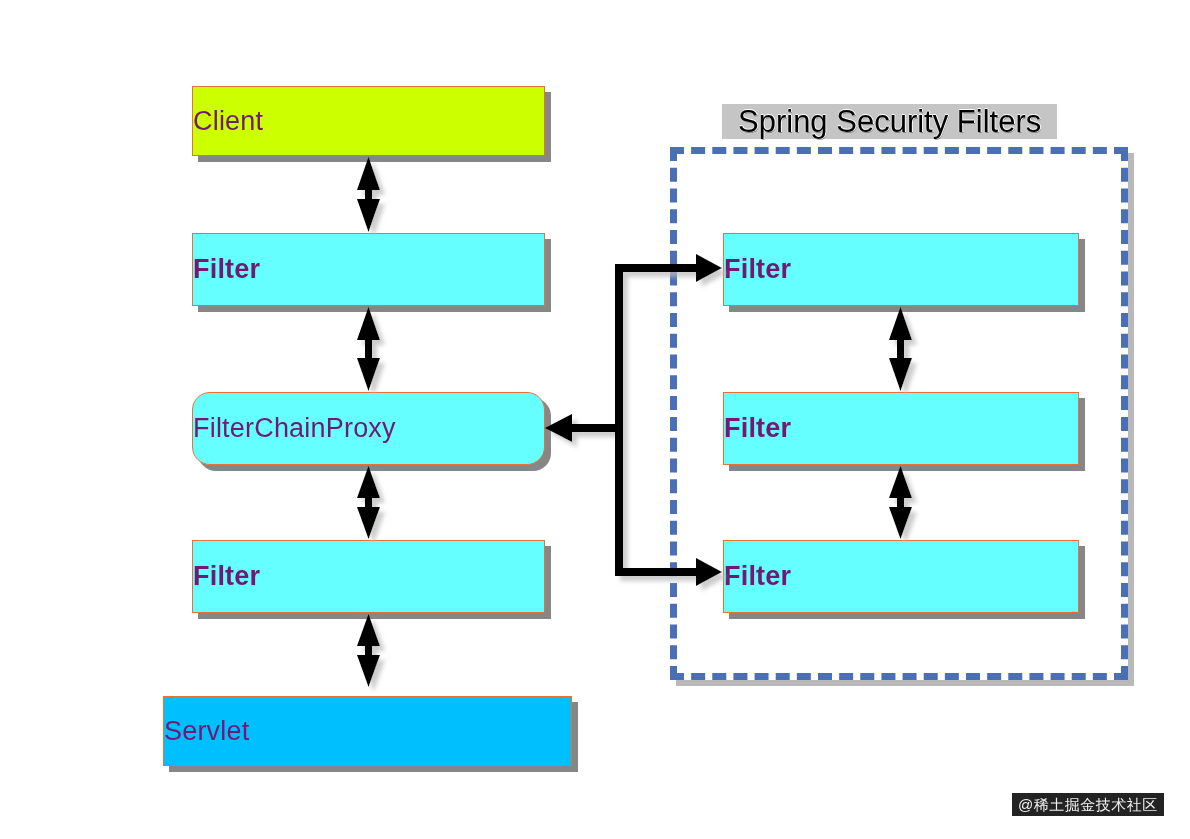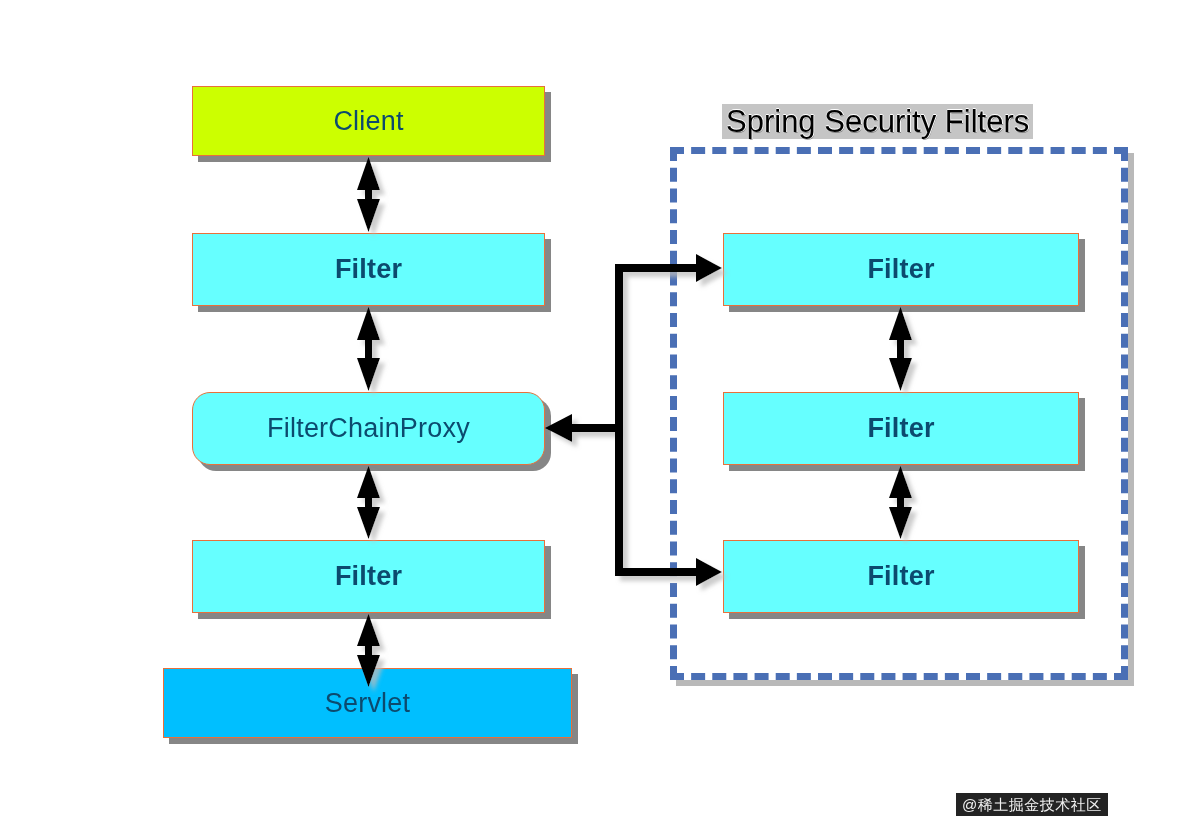--- a/index.html
+++ b/index.html
@@ -18,22 +18,21 @@
     overflow: hidden;
   }
 
   
   .node {
     position: absolute;
     box-sizing: border-box;
     border: 1px solid #e8703a;
     display: flex;
     align-items: center;
-    justify-content: center;
-    color: #0c4a6e;
+    color: #701a75;
     font-size: 27px;
     line-height: 1;
     letter-spacing: .2px;
     box-shadow: 6px 6px 0 0 rgba(128,128,128,0.95);
   }
   .node span { pointer-events: none; }
 
   .node-client   { background: #ccff00; }
   .node-filter   { background: #66ffff; font-weight: bold; }
   .node-proxy    { background: #66ffff; border-radius: 18px; }
@@ -47,21 +46,21 @@
     background: transparent;
     box-shadow: 6px 6px 0 0 rgba(128,128,128,0.55);
   }
   .group-title {
     position: absolute;
     font-size: 31px;
     line-height: 1;
     color: #000000;
     white-space: nowrap;
     background: rgba(150,150,150,0.55);
-    padding: 2px 4px;
+    padding: 2px 16px;
     text-shadow:
        1px 0 0 #ffffff,
       -1px 0 0 #d8d8d8,
        0 -1px 0 #ffffff,
        1px 1px 0 rgba(0,0,0,0.35);
   }
 
   
   .conn {
     position: absolute;
@@ -96,21 +95,21 @@
   </div>
 
   <div class="node node-proxy" style="left:192px; top:392px; width:353px; height:73px;">
     <span>FilterChainProxy</span>
   </div>
 
   <div class="node node-filter" style="left:192px; top:540px; width:353px; height:73px;">
     <span>Filter</span>
   </div>
 
-  <div class="node node-servlet" style="left:163px; top:668px; width:409px; height:70px;">
+  <div class="node node-servlet" style="left:163px; top:696px; width:409px; height:70px;">
     <span>Servlet</span>
   </div>
 
   <div class="group-frame" style="left:670px; top:147px; width:458px; height:533px;"></div>
 
   <div class="group-title" style="left:722px; top:104px;">
     <span>Spring Security Filters</span>
   </div>
 
   <div class="node node-filter" style="left:723px; top:233px; width:356px; height:73px;">
@@ -186,17 +185,17 @@
 
         <rect x="570" y="424" width="53" height="8" fill="#000000"></rect>
         <polygon points="545,428 572,414 572,442" fill="#000000"></polygon>
 
         <rect x="615" y="568" width="90" height="8" fill="#000000"></rect>
         <polygon points="722,572 696,558 696,586" fill="#000000"></polygon>
       </g>
     </svg>
   </div>
 
-  <div class="watermark" style="left:956px; top:793px;">
+  <div class="watermark" style="left:1012px; top:793px;">
     <span>@稀土掘金技术社区</span>
   </div>
 
 </div>
 
 </body></html>

